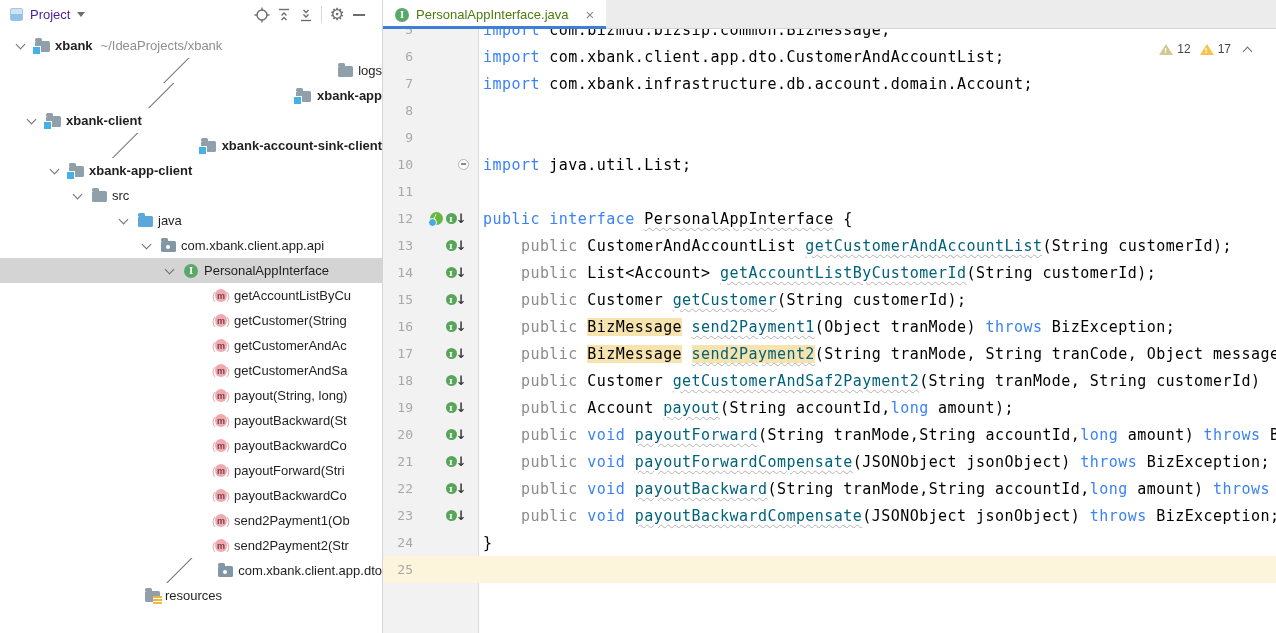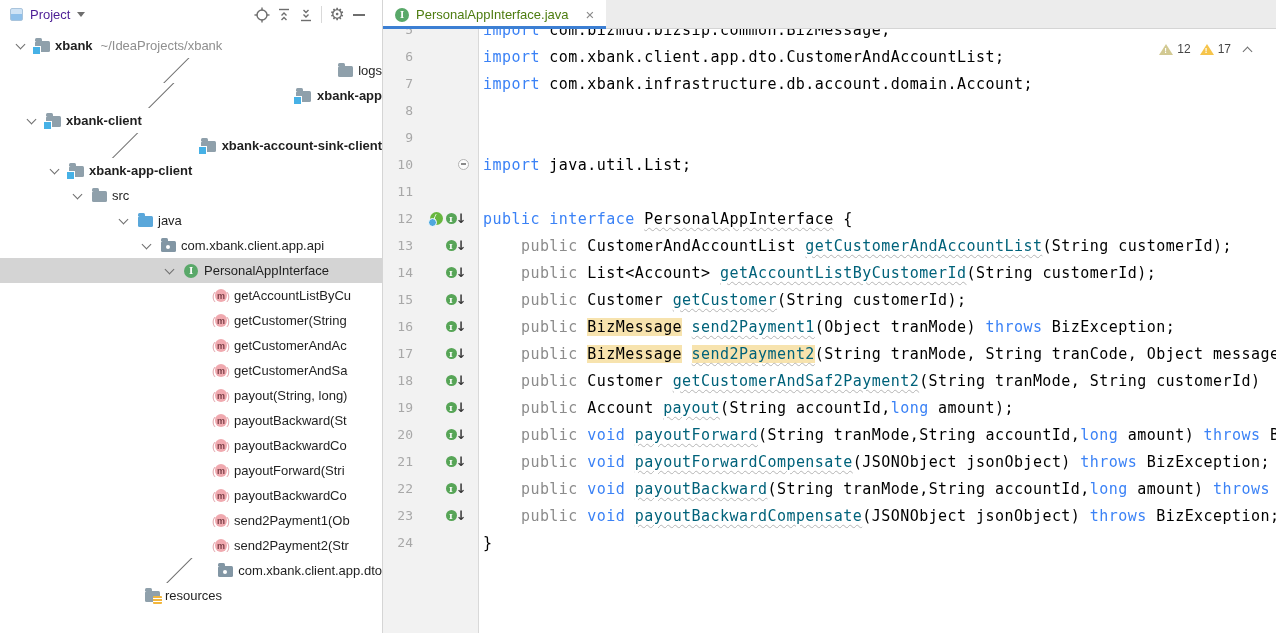--- a/index.html
+++ b/index.html
@@ -509,20 +509,27 @@
             </span>
             <span class="ltext"><span class="tk-gray">    public</span><span class="tk-pl"> </span><span class="tk-kw">void</span><span class="tk-pl"> </span><span class="tk-decl">payoutBackwardCompensate</span><span class="tk-pl">(JSONObject jsonObject) </span><span class="tk-kw">throws</span><span class="tk-pl"> BizException;</span></span>
           </div>
           <div class="code-line">
             <span class="gutter">
               <span class="lnum">24</span>
               <span class="gicons"></span>
             </span>
             <span class="ltext"><span class="tk-pl">}</span></span>
           </div>
+          <div class="code-line caret-line">
+            <span class="gutter">
+              <span class="lnum">25</span>
+              <span class="gicons"></span>
+            </span>
+            <span class="ltext"></span>
+          </div>
         </div>
       <div class="inspections">
         <span class="insp-item">
           <span class="tri weak"></span>
           <span>12</span>
         </span>
         <span class="insp-item">
           <span class="tri warn"></span>
           <span>17</span>
         </span>

